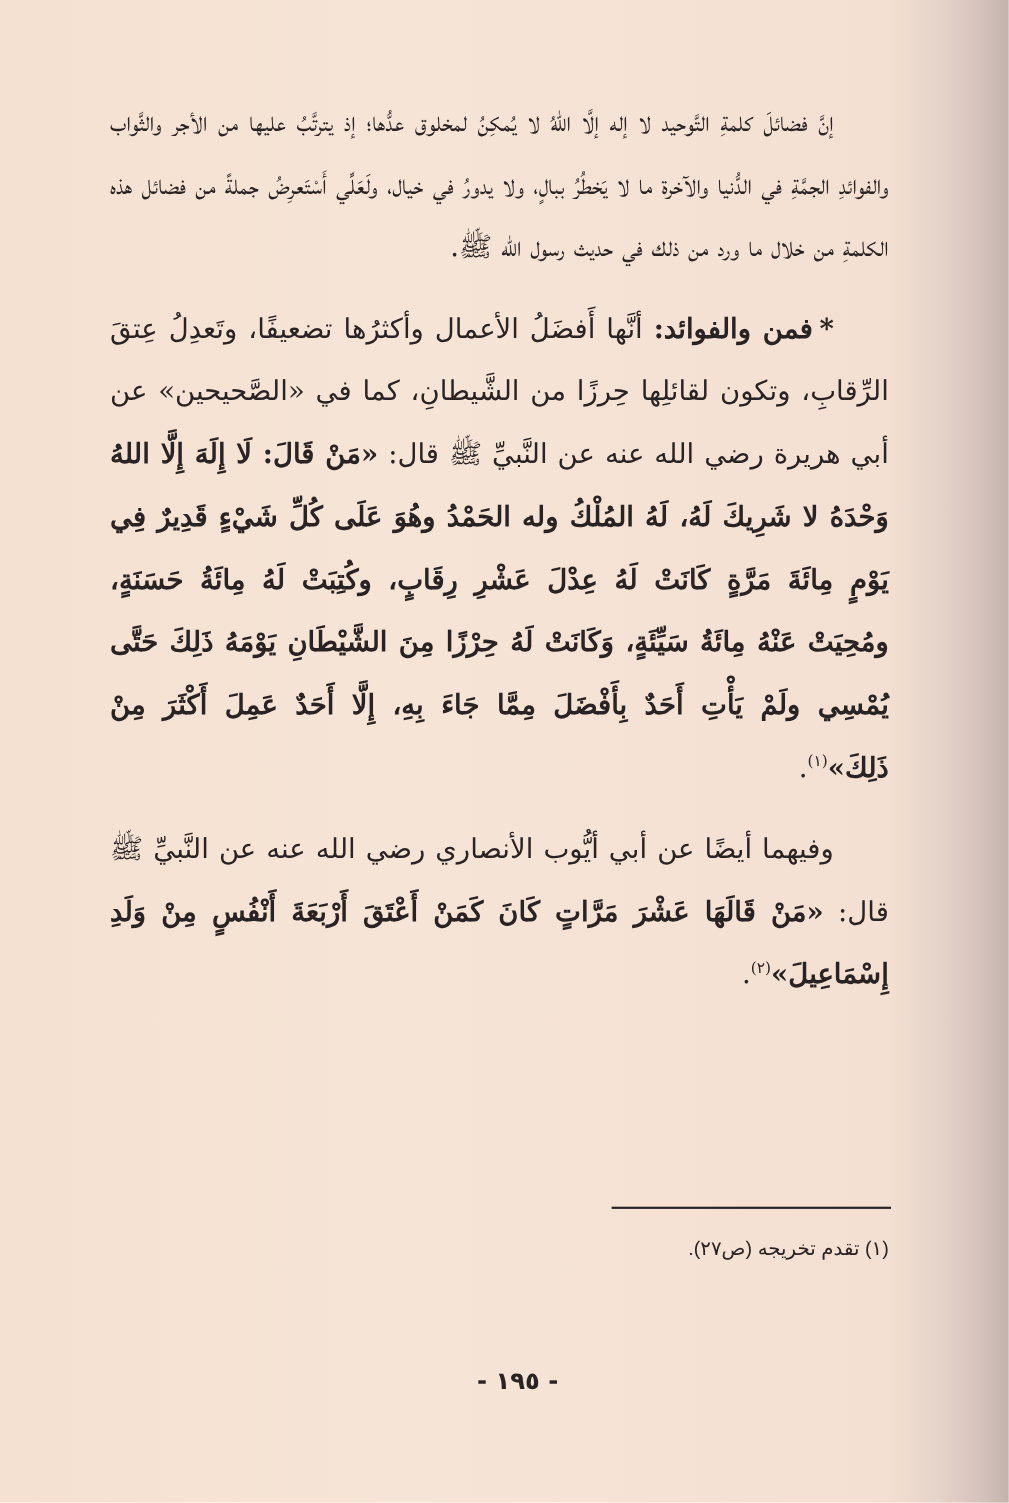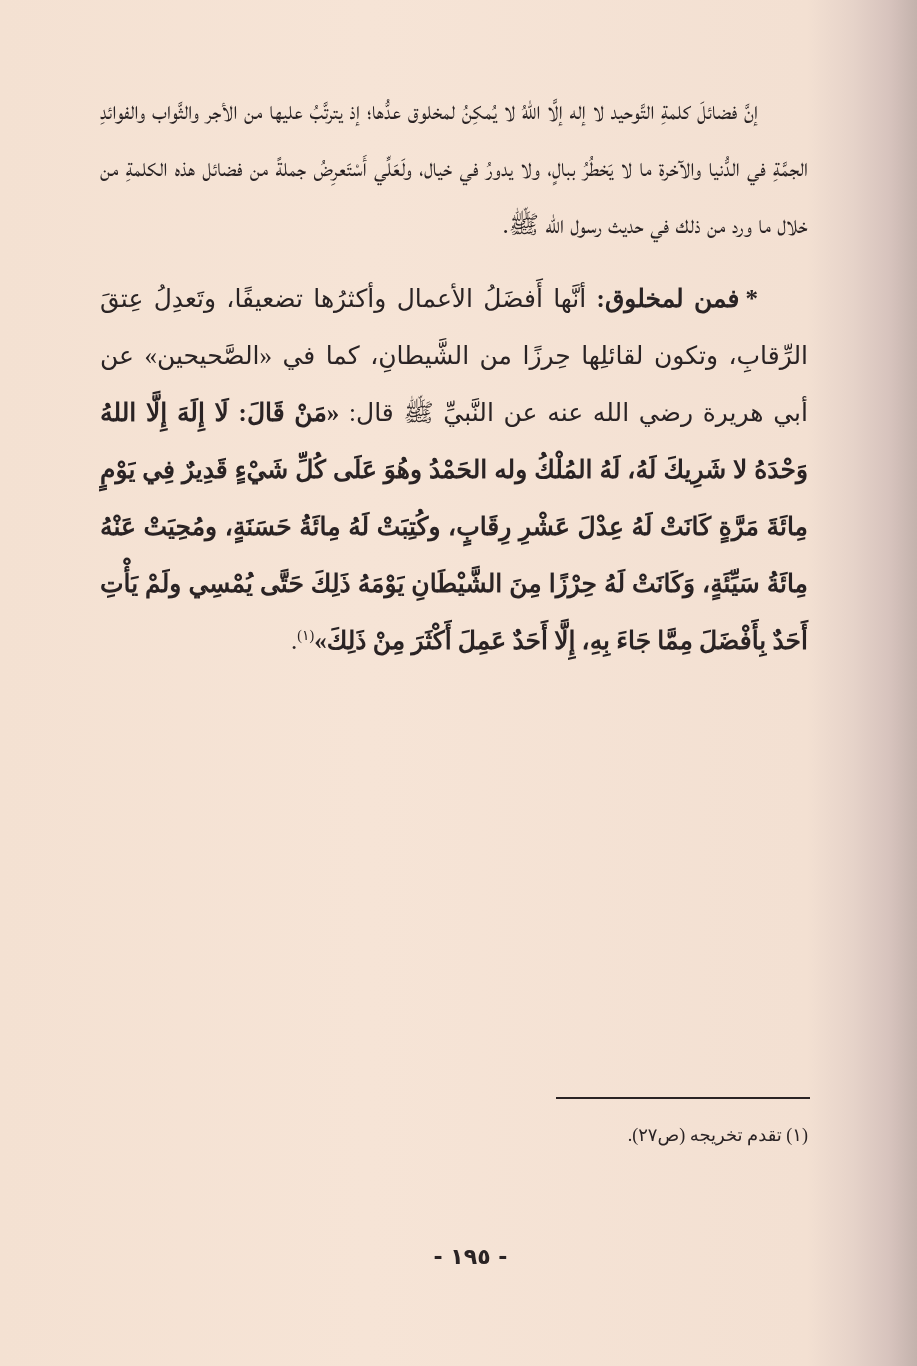--- a/index.html
+++ b/index.html
@@ -30,21 +30,20 @@
     }
     .para {
       font-size: 25px;
       line-height: 57px;
       text-align: justify;
       text-align-last: right;
       margin: 0 0 17px 0;
     }
     .para.indent {
       text-indent: 50px;
-      font-family: Liberation Serif, serif;
     }
     .para .q {
       font-weight: bold;
     }
     .star {
       font-weight: bold;
       margin-left: 6px;
     }
     .fn-ref {
       font-size: 14px;
@@ -58,21 +57,21 @@
       width: 254px;
       height: 2px;
       background: #2a2324;
     }
     .footnotes {
       position: absolute;
       right: 109px;
       top: 1117px;
       width: 700px;
       direction: rtl;
-      font-family: Liberation Serif, serif;
+      font-family: Liberation Sans, sans-serif;
       font-size: 18px;
       line-height: 37px;
       text-align: right;
     }
     .footnote {
       margin: 0;
     }
     .page-number {
       position: absolute;
       left: 12px;
@@ -89,25 +88,29 @@
 </head>
 <body>
 
 <main class="page">
 
   <p class="para indent">
     <span>إنَّ فضائلَ كلمةِ التَّوحيد لا إله إلَّا اللهُ لا يُمكِنُ لمخلوق عدُّها؛ إذ يترتَّبُ عليها من الأجر والثَّواب والفوائدِ الجمَّةِ في الدُّنيا والآخرة ما لا يَخطُرُ ببالٍ، ولا يدورُ في خيال، ولَعَلِّي أَسْتَعرِضُ جملةً من فضائل هذه الكلمةِ من خلال ما ورد من ذلك في حديث رسول الله ﷺ.</span>
   </p>
 
   <p class="para indent">
-    <span class="star">*</span><span class="q">فمن لمخلوق:</span>
+    <span class="star">*</span><span class="q">فمن والفوائد:</span>
     <span>أنَّها أَفضَلُ الأعمال وأكثرُها تضعيفًا، وتَعدِلُ عِتقَ الرِّقابِ، وتكون لقائلِها حِرزًا من الشَّيطانِ، كما في «الصَّحيحين» عن أبي هريرة رضي الله عنه عن النَّبيِّ ﷺ قال:</span>
     <span class="q">«مَنْ قَالَ: لَا إِلَهَ إِلَّا اللهُ وَحْدَهُ لا شَرِيكَ لَهُ، لَهُ المُلْكُ وله الحَمْدُ وهُوَ عَلَى كُلِّ شَيْءٍ قَدِيرٌ فِي يَوْمٍ مِائَةَ مَرَّةٍ كَانَتْ لَهُ عِدْلَ عَشْرِ رِقَابٍ، وكُتِبَتْ لَهُ مِائَةُ حَسَنَةٍ، ومُحِيَتْ عَنْهُ مِائَةُ سَيِّئَةٍ، وَكَانَتْ لَهُ حِرْزًا مِنَ الشَّيْطَانِ يَوْمَهُ ذَلِكَ حَتَّى يُمْسِي ولَمْ يَأْتِ أَحَدٌ بِأَفْضَلَ مِمَّا جَاءَ بِهِ، إِلَّا أَحَدٌ عَمِلَ أَكْثَرَ مِنْ ذَلِكَ»</span><sup class="fn-ref">(١)</sup><span>.</span>
   </p>
 
+  <p class="para indent">
+    <span>وفيهما أيضًا عن أبي أيُّوب الأنصاري رضي الله عنه عن النَّبيِّ ﷺ قال:</span>
+    <span class="q">«مَنْ قَالَهَا عَشْرَ مَرَّاتٍ كَانَ كَمَنْ أَعْتَقَ أَرْبَعَةَ أَنْفُسٍ مِنْ وَلَدِ إِسْمَاعِيلَ»</span><sup class="fn-ref">(٢)</sup><span>.</span>
+  </p>
 
 
 </main>
 
 <div class="footnote-rule"></div>
 
 <section class="footnotes">
   <p class="footnote">
     <span>(١)</span>
     <span>تقدم تخريجه (ص٢٧).</span>

